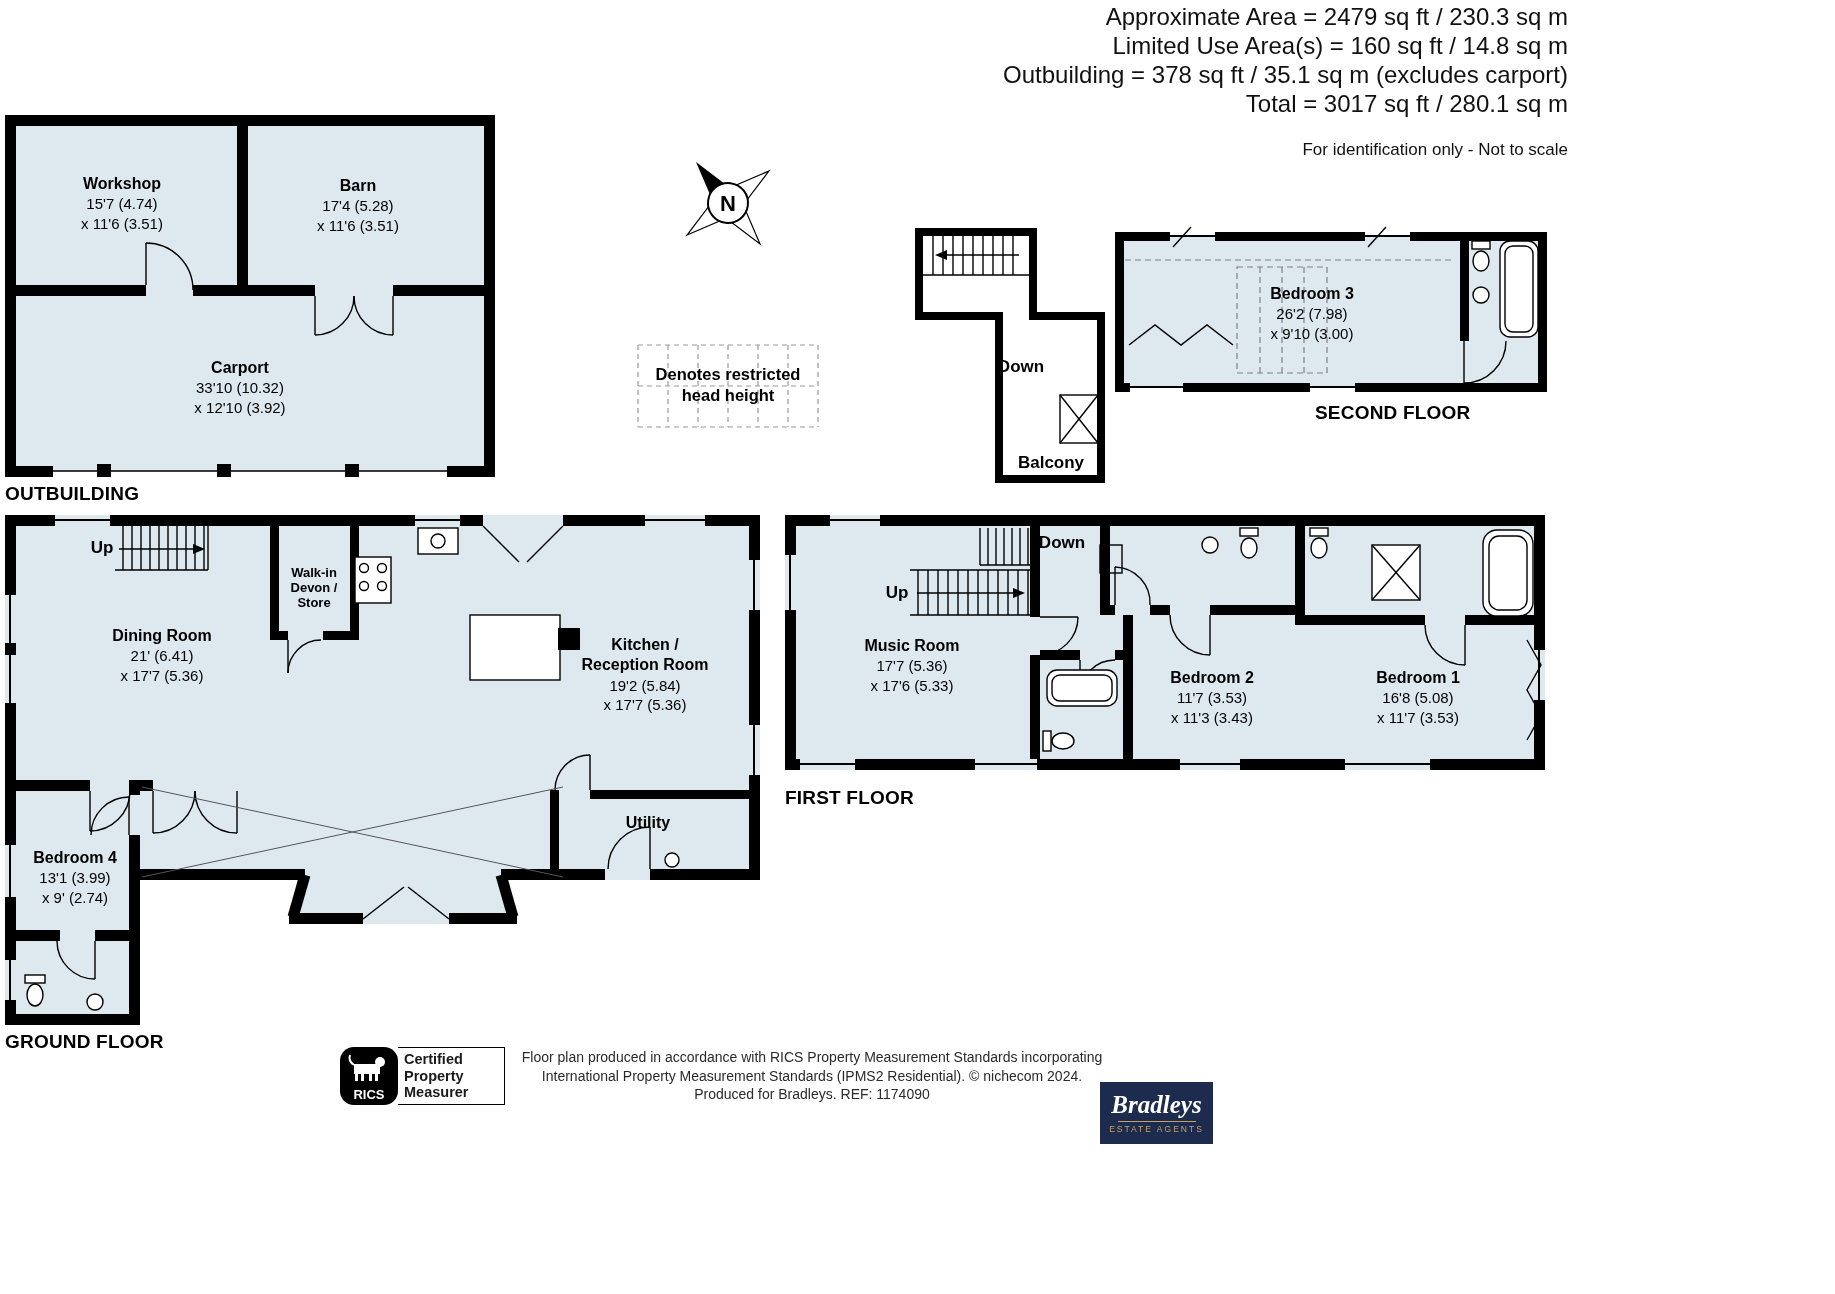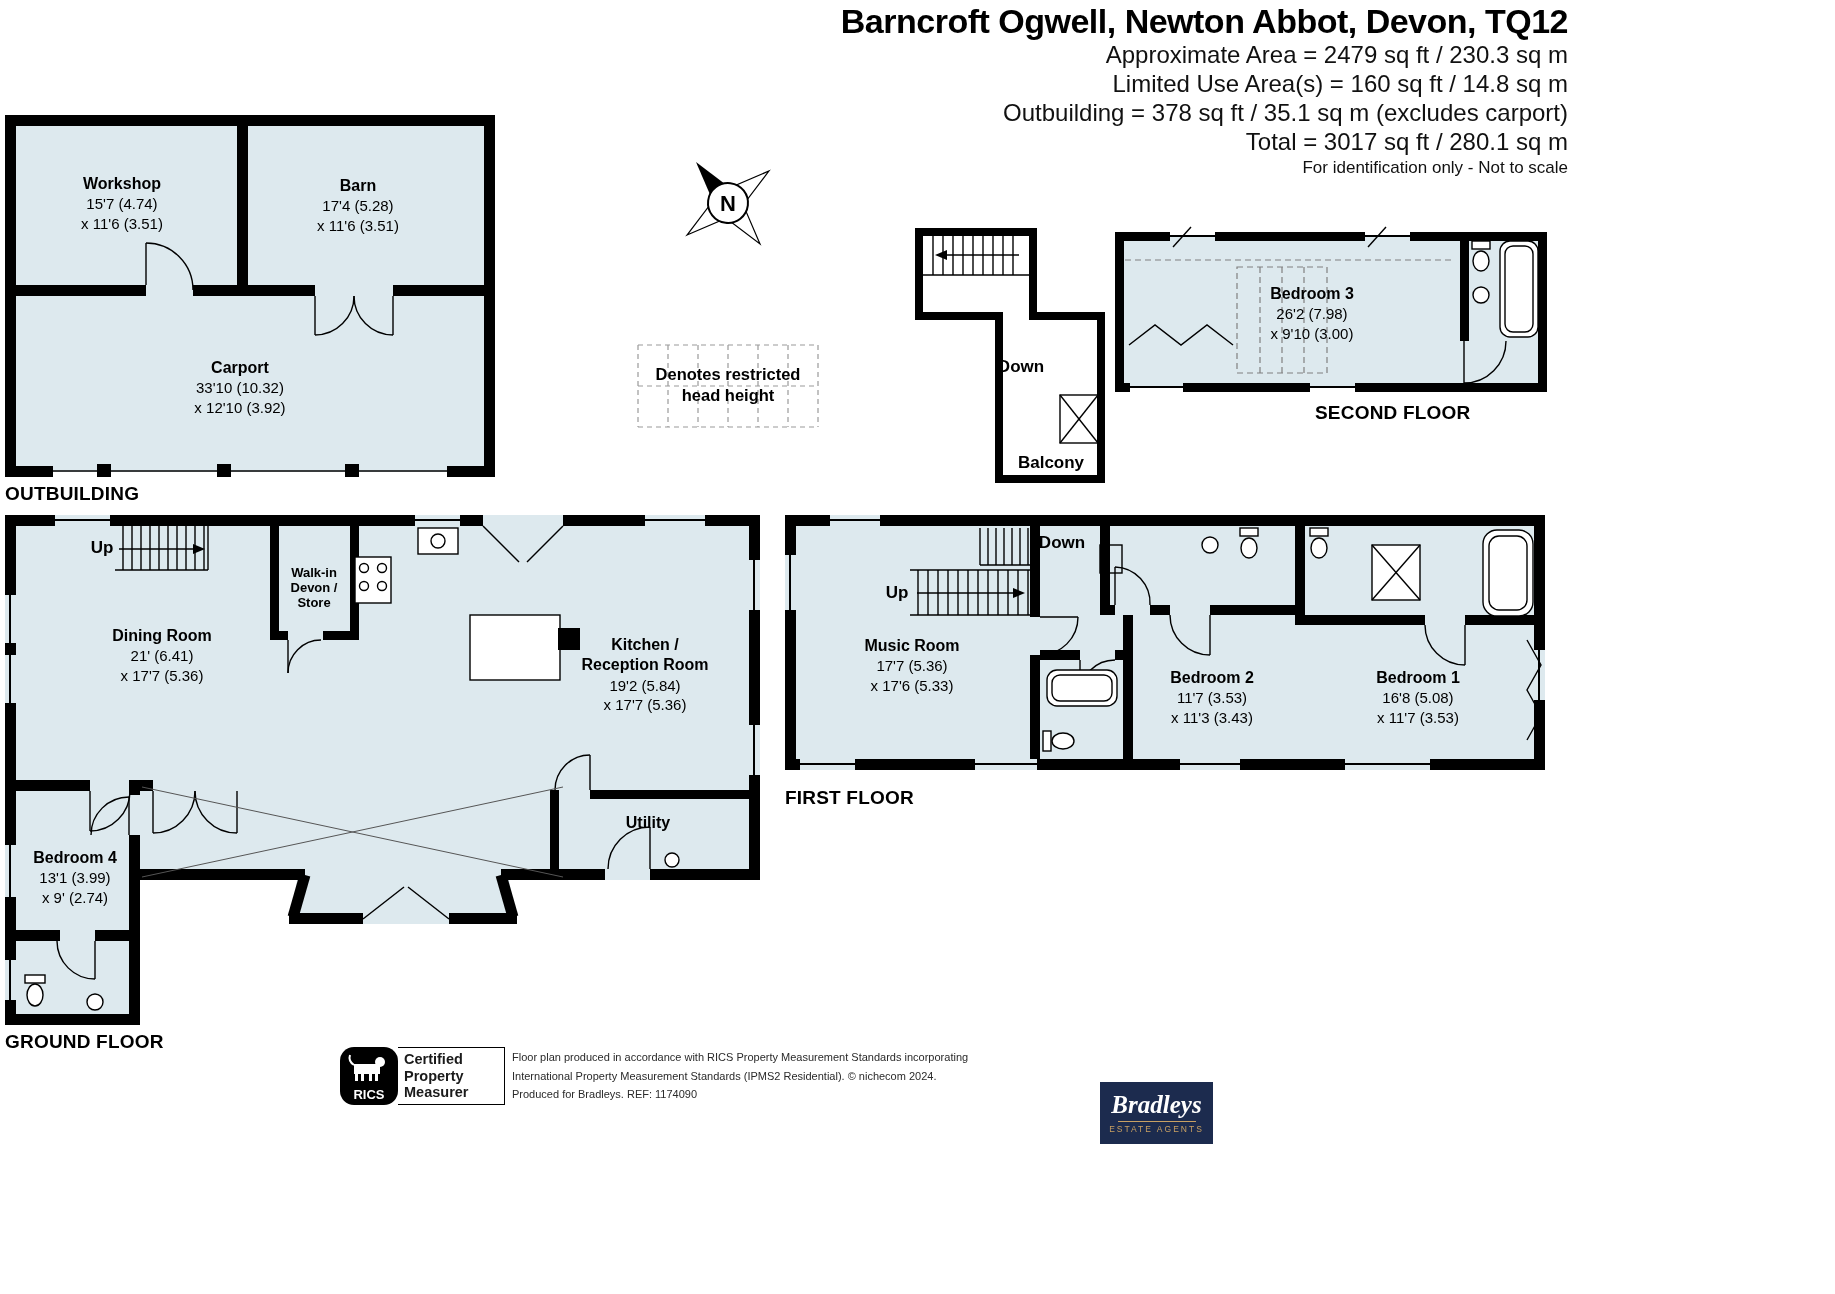--- a/index.html
+++ b/index.html
@@ -3,21 +3,21 @@
 <meta charset="utf-8">
 <style>
   html,body{margin:0;padding:0;background:#fff;}
   .page{position:relative;width:1835px;height:1294px;background:#fff;overflow:hidden;
         font-family:"Liberation Sans",sans-serif;color:#000;}
   .abs{position:absolute;}
   
   .hdr{position:absolute;left:580px;top:2px;width:988px;text-align:right;}
   .title{font-size:34px;font-weight:bold;letter-spacing:-0.5px;line-height:38px;}
   .area-line{font-size:24px;line-height:29px;color:#111;}
-  .note{font-size:17px;margin-top:2px;color:#111;}
+  .note{font-size:17px;margin-top:22px;color:#111;}
   
   .rlabel{position:absolute;transform:translate(-50%,-50%);text-align:center;line-height:1.28;white-space:nowrap;}
   .rname{font-weight:bold;font-size:16px;}
   .rdim{font-size:15px;}
   .sname{font-weight:bold;font-size:13px;line-height:15px;}
   .slabel{position:absolute;transform:translate(-50%,-50%);font-weight:bold;font-size:17px;white-space:nowrap;}
   .floor-label{position:absolute;font-weight:bold;font-size:19px;letter-spacing:.2px;}
   
   .roomfill{fill:var(--room_fill,#dde9ee);}
   .whitefill{fill:#fff;}
@@ -27,35 +27,34 @@
   .lgrid{stroke:#9a9a9a;stroke-width:1.2;stroke-dasharray:5 4;}
   .fx{fill:#fff;stroke:#000;stroke-width:1.4;}
   
   .legend-text{position:absolute;left:8px;top:20px;width:166px;text-align:center;
                font-weight:bold;font-size:16.5px;line-height:21px;}
   
   .rics-black{position:absolute;left:340px;top:1047px;width:58px;height:58px;background:#000;border-radius:14px;}
   .rics-cert{position:absolute;left:398px;top:1047px;width:100px;height:56px;background:#fff;
              border:1px solid #000;border-left:none;padding-left:6px;display:flex;flex-direction:column;justify-content:center;}
   .rics-cert div{font-weight:bold;font-size:14.5px;line-height:16.5px;color:#1a1a1a;}
-  .disc{position:absolute;left:512px;top:1048px;width:600px;font-size:11px;line-height:18.5px;color:#2a2a2a;}
+  .disc{position:absolute;left:512px;top:1048px;width:600px;font-size:14px;line-height:18.5px;color:#2a2a2a;text-align:center;}
   .brad{position:absolute;left:1100px;top:1044px;width:113px;height:62px;background:var(--brand_navy,#1c2b4e);
         display:flex;flex-direction:column;align-items:center;justify-content:center;margin-top:38px;}
   .brad-name{font-family:"Liberation Serif",serif;font-style:italic;font-weight:bold;
              color:#fff;font-size:25px;line-height:26px;}
   .brad-rule{width:78px;height:1px;background:var(--brand_gold,#c8a063);margin:3px 0 2px 0;}
   .brad-tag{font-size:8.5px;letter-spacing:2px;color:var(--brand_gold,#c8a063);}
 </style>
 </head>
 <body>
 
 <div class="page">
 
   <div class="hdr">
-    <div class="title">Barncroft Ogwell, Newton Abbot, Devon, TQ12</div>
     <div class="area-line">Approximate Area = 2479 sq ft / 230.3 sq m</div>
     <div class="area-line">Limited Use Area(s) = 160 sq ft / 14.8 sq m</div>
     <div class="area-line">Outbuilding = 378 sq ft / 35.1 sq m  (excludes carport)</div>
     <div class="area-line">Total = 3017 sq ft / 280.1 sq m</div>
     <div class="note">For identification only - Not to scale</div>
   </div>
 
   <div class="abs" style="left:5px;top:115px;width:490px;height:400px">
     <svg width="490" height="362">
       <rect class="roomfill" x="5" y="5" width="480" height="352"></rect>

